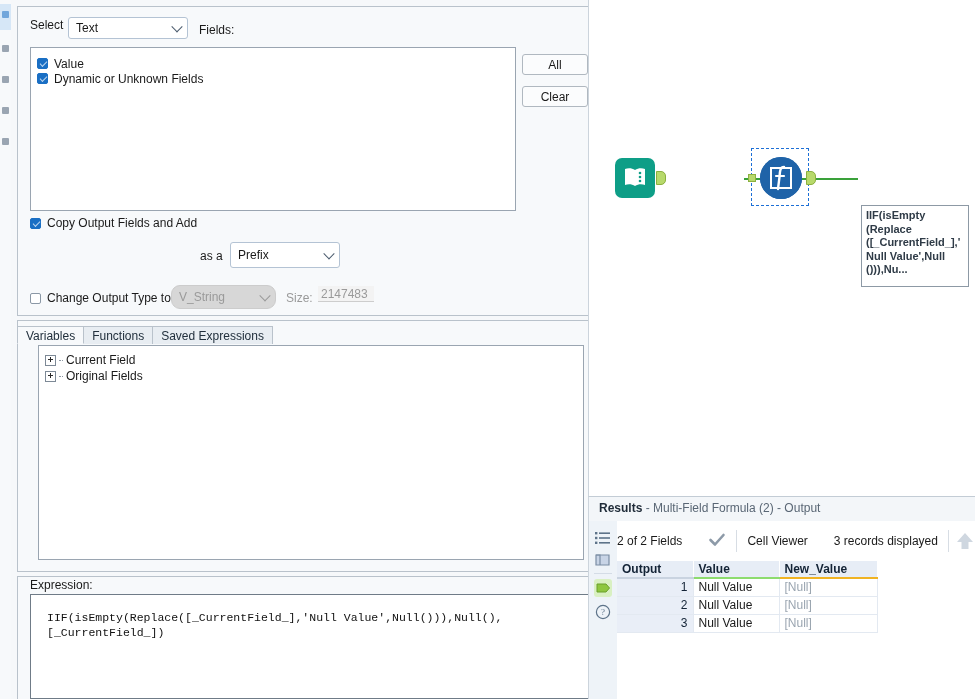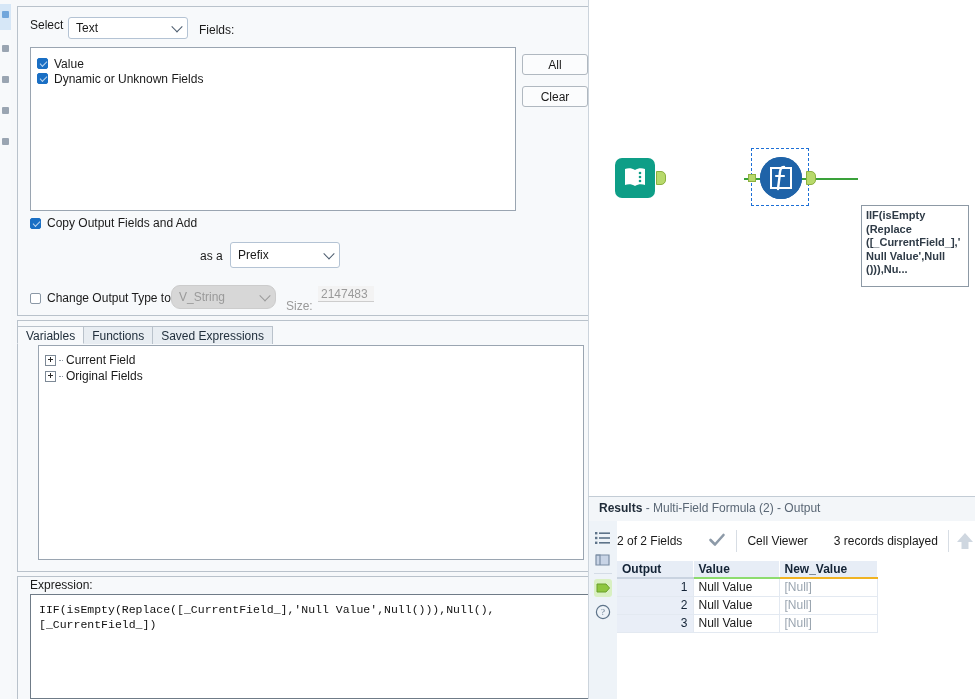--- a/index.html
+++ b/index.html
@@ -121,21 +121,21 @@
 
   
   .exprlabel{position:absolute;left:19px;top:578px;font-size:12px;}
   .exprbox{
     position:absolute;left:19px;top:594px;width:562px;height:105px;
     background:#ffffff;border:1px solid #6f7b87;box-sizing:border-box;
     padding:3px 4px;overflow:hidden;
   }
   .exprtext{
     font-family:"Liberation Mono", monospace;font-size:11.5px;color:#111;
-    white-space:pre-wrap;line-height:15px;margin:4px;
+    white-space:pre-wrap;line-height:15px;margin:12px;
   }
 
   
   .canvas{
     position:absolute;left:588px;top:0;width:387px;height:496px;
     background:#ffffff;border-left:1px solid #ccd4dc;
   }
   .wire{
     position:absolute;left:155px;top:178px;width:114px;height:2px;
     background:#3aa13a;
@@ -273,21 +273,21 @@
     </div>
 
     <div class="row" style="left:19px;top:291px;">
       <span class="cbx off"></span>
       <span class="lbl">Change Output Type to</span>
     </div>
     <div class="combo disabled" style="position:absolute;left:160px;top:285px;width:105px;height:24px;">
       <span>V_String</span>
       <span class="chev"></span>
     </div>
-    <div class="row" style="left:275px;top:299px;">
+    <div class="row" style="left:275px;top:291px;">
       <span class="lbl" style="color:#9a9a9a;">Size:</span>
     </div>
     <div class="tinput dis" style="position:absolute;left:307px;top:286px;width:56px;height:16px;line-height:16px;">2147483</div>
 
     <div class="panel sec-mid"></div>
     <div class="tabbar">
       <div class="tab active">Variables</div>
       <div class="tab">Functions</div>
       <div class="tab">Saved Expressions</div>
     </div>

